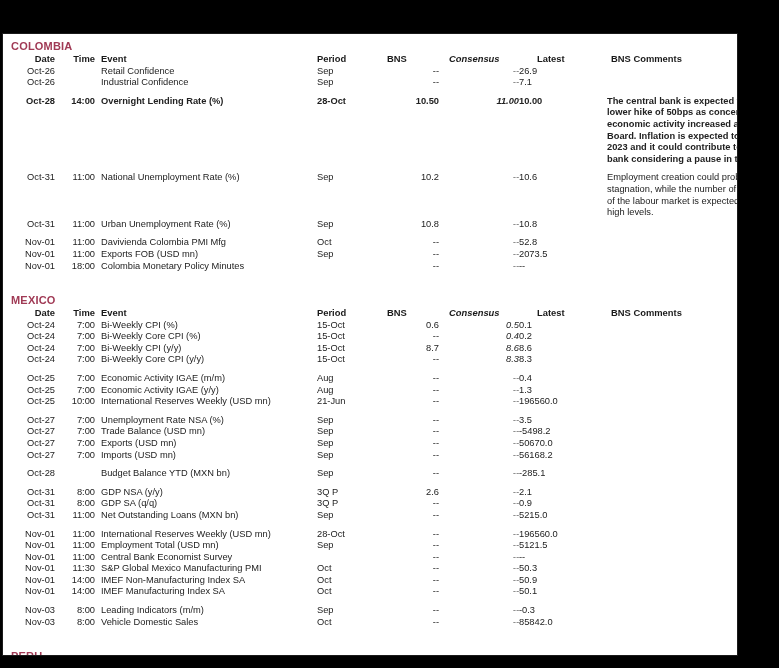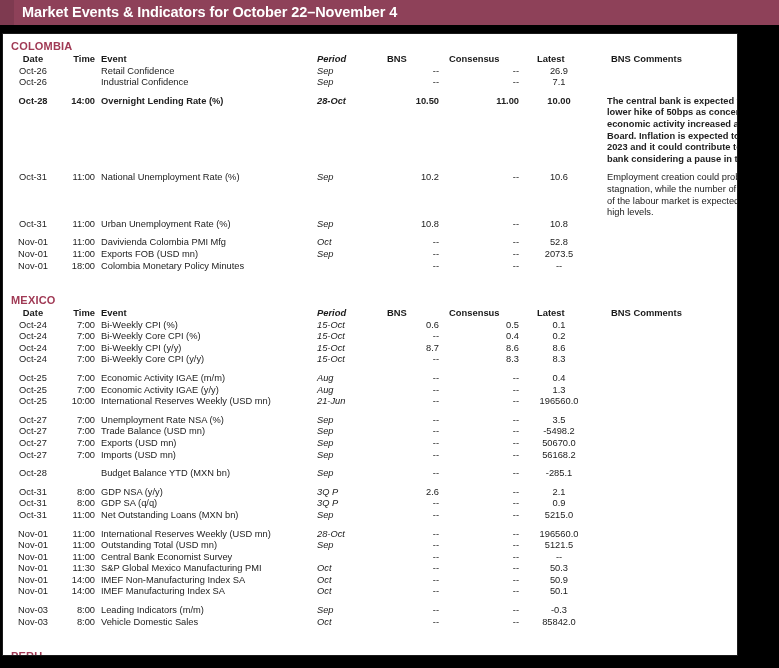--- a/index.html
+++ b/index.html
@@ -103,27 +103,27 @@
     line-height: 11.6px;
     font-weight: normal;
   }
   table.evt thead th {
     font-weight: bold;
     font-size: 9.4px;
     color: #1a1a1a;
     padding-bottom: 1px;
   }
 
-  .c-date    { width: 44px;  text-align: center;  padding-left: 8px !important; }
+  .c-date    { width: 44px;  text-align: right;  padding-left: 8px !important; }
   .c-time    { width: 40px;  text-align: right; }
   .c-event   { width: 216px; text-align: left;  padding-left: 6px !important; margin-top: 14px; }
-  .c-period  { width: 56px;  text-align: left;  padding-left: 0 !important; font-style: italic; }
+  .c-period  { width: 56px;  text-align: left;  padding-left: 0 !important; }
   .c-bns     { width: 52px;  text-align: right; margin-top: 45px; }
-  .c-cons    { width: 70px;  text-align: right; }
-  .c-latest  { width: 62px;  text-align: center; }
+  .c-cons    { width: 70px;  text-align: right; font-style: italic; }
+  .c-latest  { width: 62px;  text-align: left; }
   .c-comment { width: 196px; text-align: left;  padding-left: 6px !important; }
 
   thead .c-period { padding-left: 0 !important; }
   thead .c-bns    { text-align: left; padding-left: 14px !important; }
   thead .c-cons   { text-align: left; padding-left: 10px !important; }
   thead .c-latest { text-align: left; padding-left: 18px !important; margin-top: 12px; }
   thead .c-comment{ text-align: left; padding-left: 12px !important; }
 
   tr.row-gap > td { padding-top: 7px; }
   tr.bold-row > td { font-weight: bold; }
@@ -131,24 +131,20 @@
   .cmt {
     display: block;
     padding-left: 2px;
   }
 </style>
 </head>
 <body>
 
 <div id="page">
 
-  <div class="title-bar">
-    <div class="title-bar-accent"></div>
-    <div class="title-text">Market Events &amp; Indicators for October 22–November 4</div>
-  </div>
 
   <div class="sheet">
     <div class="sheet-inner" id="sections-host">
 
     <div class="section" style="top: 6px;">
           <div class="section-title" style="top: 0px; color: rgb(160, 58, 85);">COLOMBIA</div>
           <table class="evt" style="top: 13px;">
             <thead>
               <tr>
                 <th class="c-date">Date</th>
@@ -465,21 +461,21 @@
                 <td class="c-bns">--</td>
                 <td class="c-cons">--</td>
                 <td class="c-latest">196560.0</td>
                 <td class="c-comment">
                   <span class="cmt"></span>
                 </td>
               </tr>
               <tr class="">
                 <td class="c-date">Nov-01</td>
                 <td class="c-time">11:00</td>
-                <td class="c-event">Outstanding Total (USD mn)</td>
+                <td class="c-event">Employment Total (USD mn)</td>
                 <td class="c-period">Sep</td>
                 <td class="c-bns">--</td>
                 <td class="c-cons">--</td>
                 <td class="c-latest">5121.5</td>
                 <td class="c-comment">
                   <span class="cmt"></span>
                 </td>
               </tr>
               <tr class="">
                 <td class="c-date">Nov-01</td>

